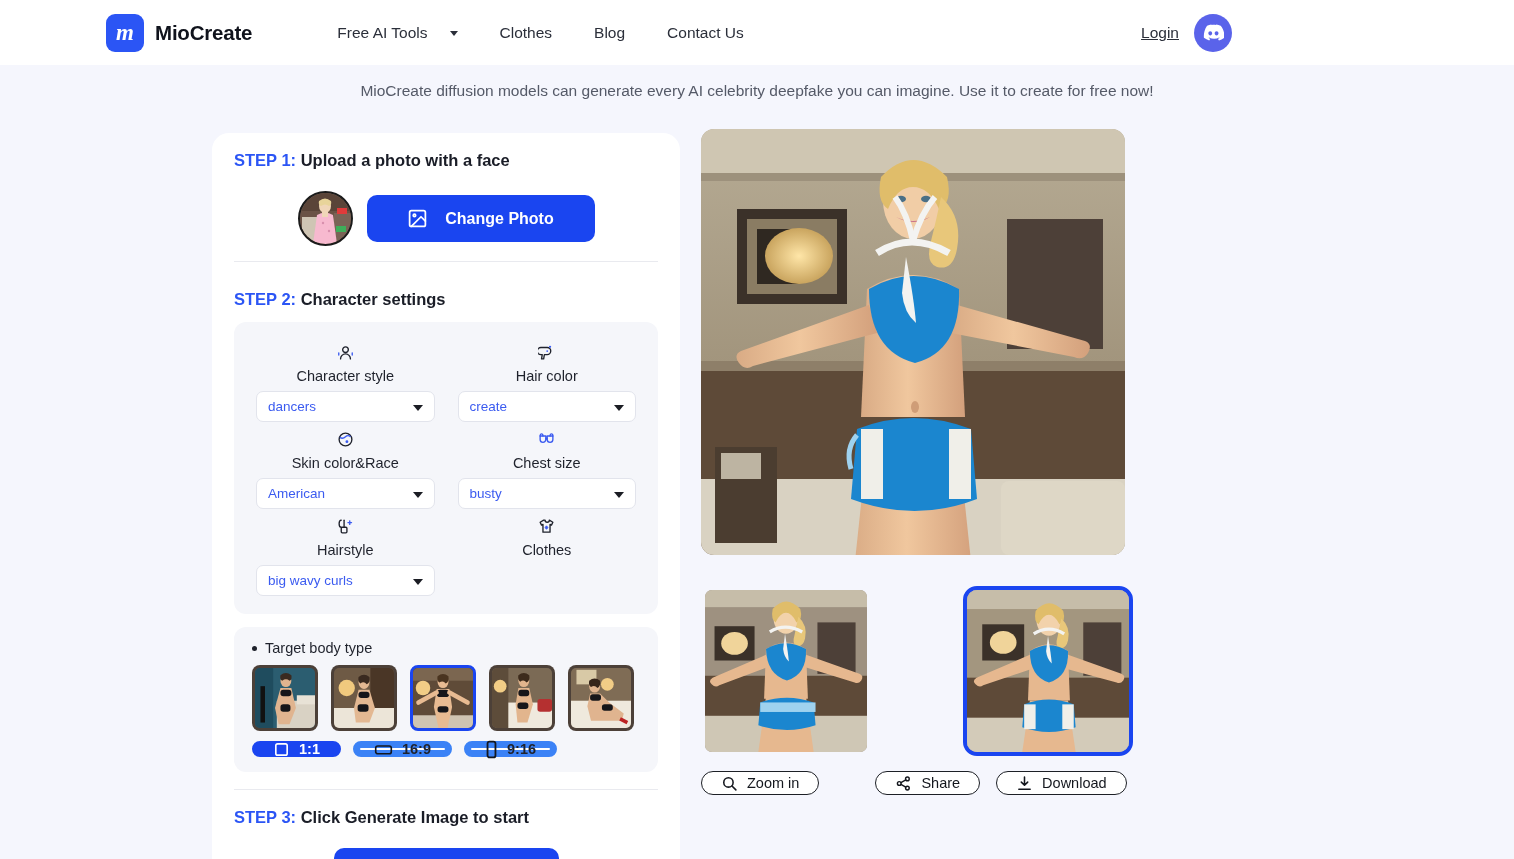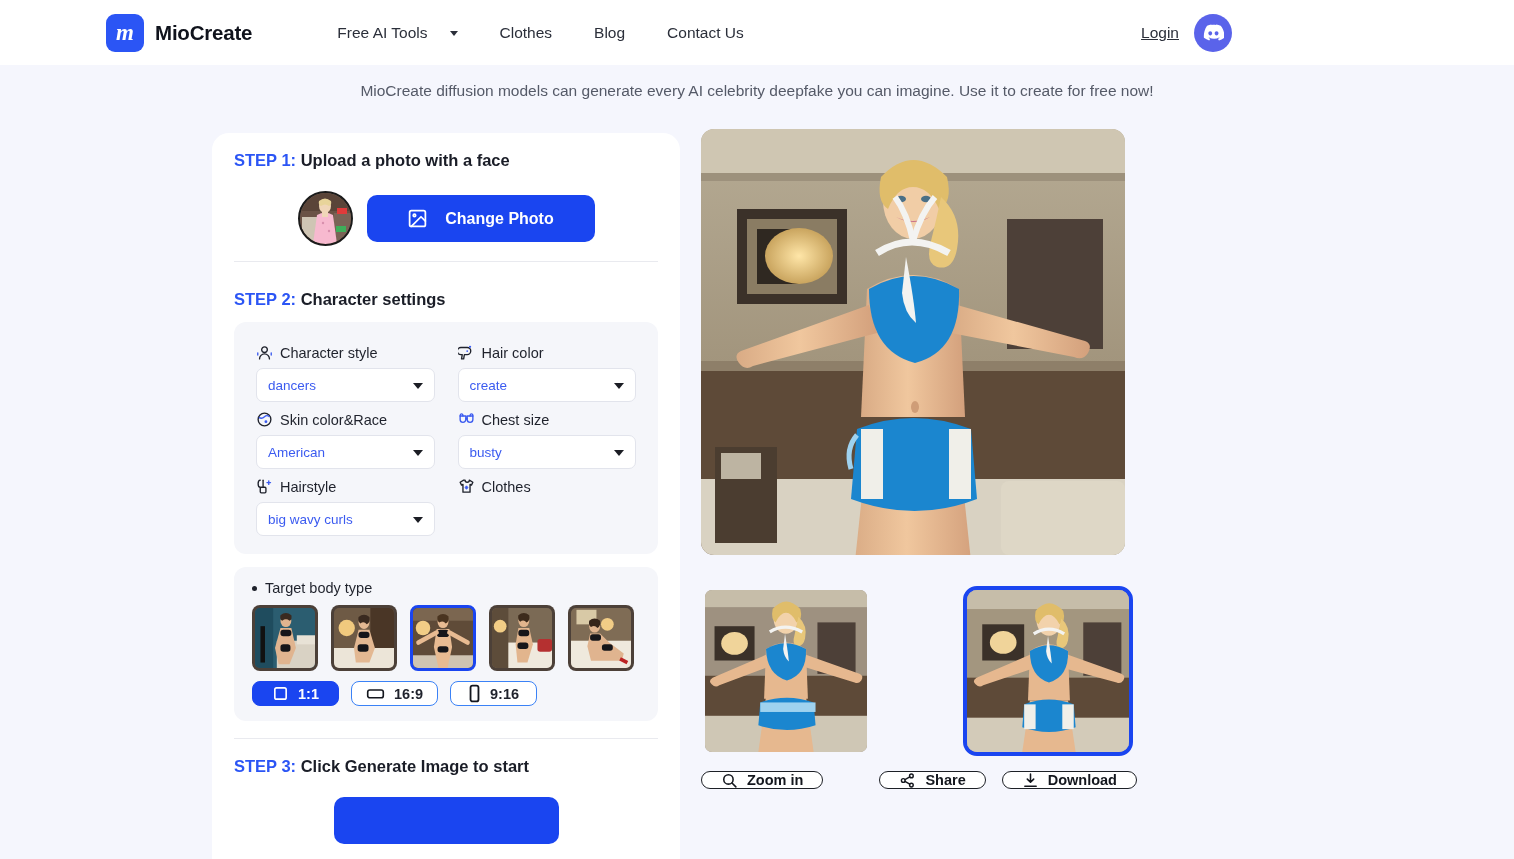--- a/index.html
+++ b/index.html
@@ -100,26 +100,26 @@
 
   .step2 { margin-top: 28px; }
 
   .settings-box {
     margin-top: 13px; background: #f5f6fa; border-radius: 12px;
     padding: 13px 22px 18px 22px;
     display: grid; grid-template-columns: 1fr 1fr; column-gap: 23px; row-gap: 0px;
   }
   .field-label {
     display: flex; align-items: center; gap: 7px;
-    font-size: 14.5px; color: #1f222c; margin-bottom: 7px; margin-top: 9px;
+    font-size: 14.5px; color: #1f222c; margin-bottom: 7px; margin-top: 9px; flex-direction: column;
   }
   .select {
     position: relative; height: 31px; background: #fff;
     border: 1px solid #e2e4ec; border-radius: 7px;
-    display: flex; align-items: center; padding: 16px 11px;
+    display: flex; align-items: center; padding: 8px 11px;
     font-size: 13.5px; color: #3b5bf0; cursor: pointer;
   }
   .select .chev {
     position: absolute; right: 11px; top: 50%; margin-top: -2px;
     width: 0; height: 0; border-left: 5px solid transparent;
     border-right: 5px solid transparent; border-top: 6px solid #1b1d24;
   }
 
   .panel2 {
     margin-top: 13px; background: #f5f6fa; border-radius: 12px;
@@ -132,22 +132,22 @@
   .dot { width: 5px; height: 5px; border-radius: 50%; background: #1f222c; flex: none; }
   .body-types { display: flex; gap: 13px; margin-top: 9px; }
   .body-thumb {
     width: 66px; height: 66px; border-radius: 8px; overflow: hidden;
     cursor: pointer; position: relative; border: 3px solid transparent;
     background: #4c4038;
   }
   .body-thumb.selected { border-color: #1a45f0; }
   .size-row { display: flex; gap: 12px; margin-top: 10px; }
   .size-btn {
-    height: 25px; min-width: 87px; border-radius: 8px;
-    border: 1px solid #3b82f6; background: #fff; color: #1f222c;
+    height: 16px; min-width: 87px; border-radius: 8px;
+    border: 7px solid #3b82f6; background: #fff; color: #1f222c;
     font-size: 14.5px; font-weight: 700;
     display: flex; align-items: center; justify-content: center; gap: 9px;
     cursor: pointer; padding: 0 14px;
   }
   .size-btn.active { background: #1a45f0; border-color: #1a45f0; color: #fff; }
 
   .step3 { margin-top: 18px; }
   .gen-wrap { display: flex; justify-content: center; margin-top: 21px; }
   .generate-btn {
     width: 225px; height: 47px; border-radius: 10px; background: #1a45f0;
@@ -167,24 +167,24 @@
   }
   .result-thumb {
     width: 170px; height: 170px; border-radius: 11px; overflow: hidden;
     cursor: pointer; border: 4px solid transparent; position: relative;
   }
   .result-thumb.selected { border-color: #1a45f0; border-radius: 14px; }
   .actions {
     position: absolute; left: 701px; top: 771px; display: flex; align-items: center;
   }
   .action-btn {
-    height: 18px; border-radius: 17px; border: 1.4px solid #1d2026;
+    height: 24px; border-radius: 17px; border: 1.4px solid #1d2026;
     background: #fff; color: #14171e; font-size: 14.5px;
     display: flex; align-items: center; justify-content: center; gap: 9px;
-    padding: 0 19px; cursor: pointer; font-weight: bold;
+    padding: 0 19px; cursor: pointer;
   }
   .sp1 { width: 56px; } .sp2 { width: 16px; }
 
   svg { display: block; }
 </style>
 </head>
 <body>
 
 <div class="page">
 

